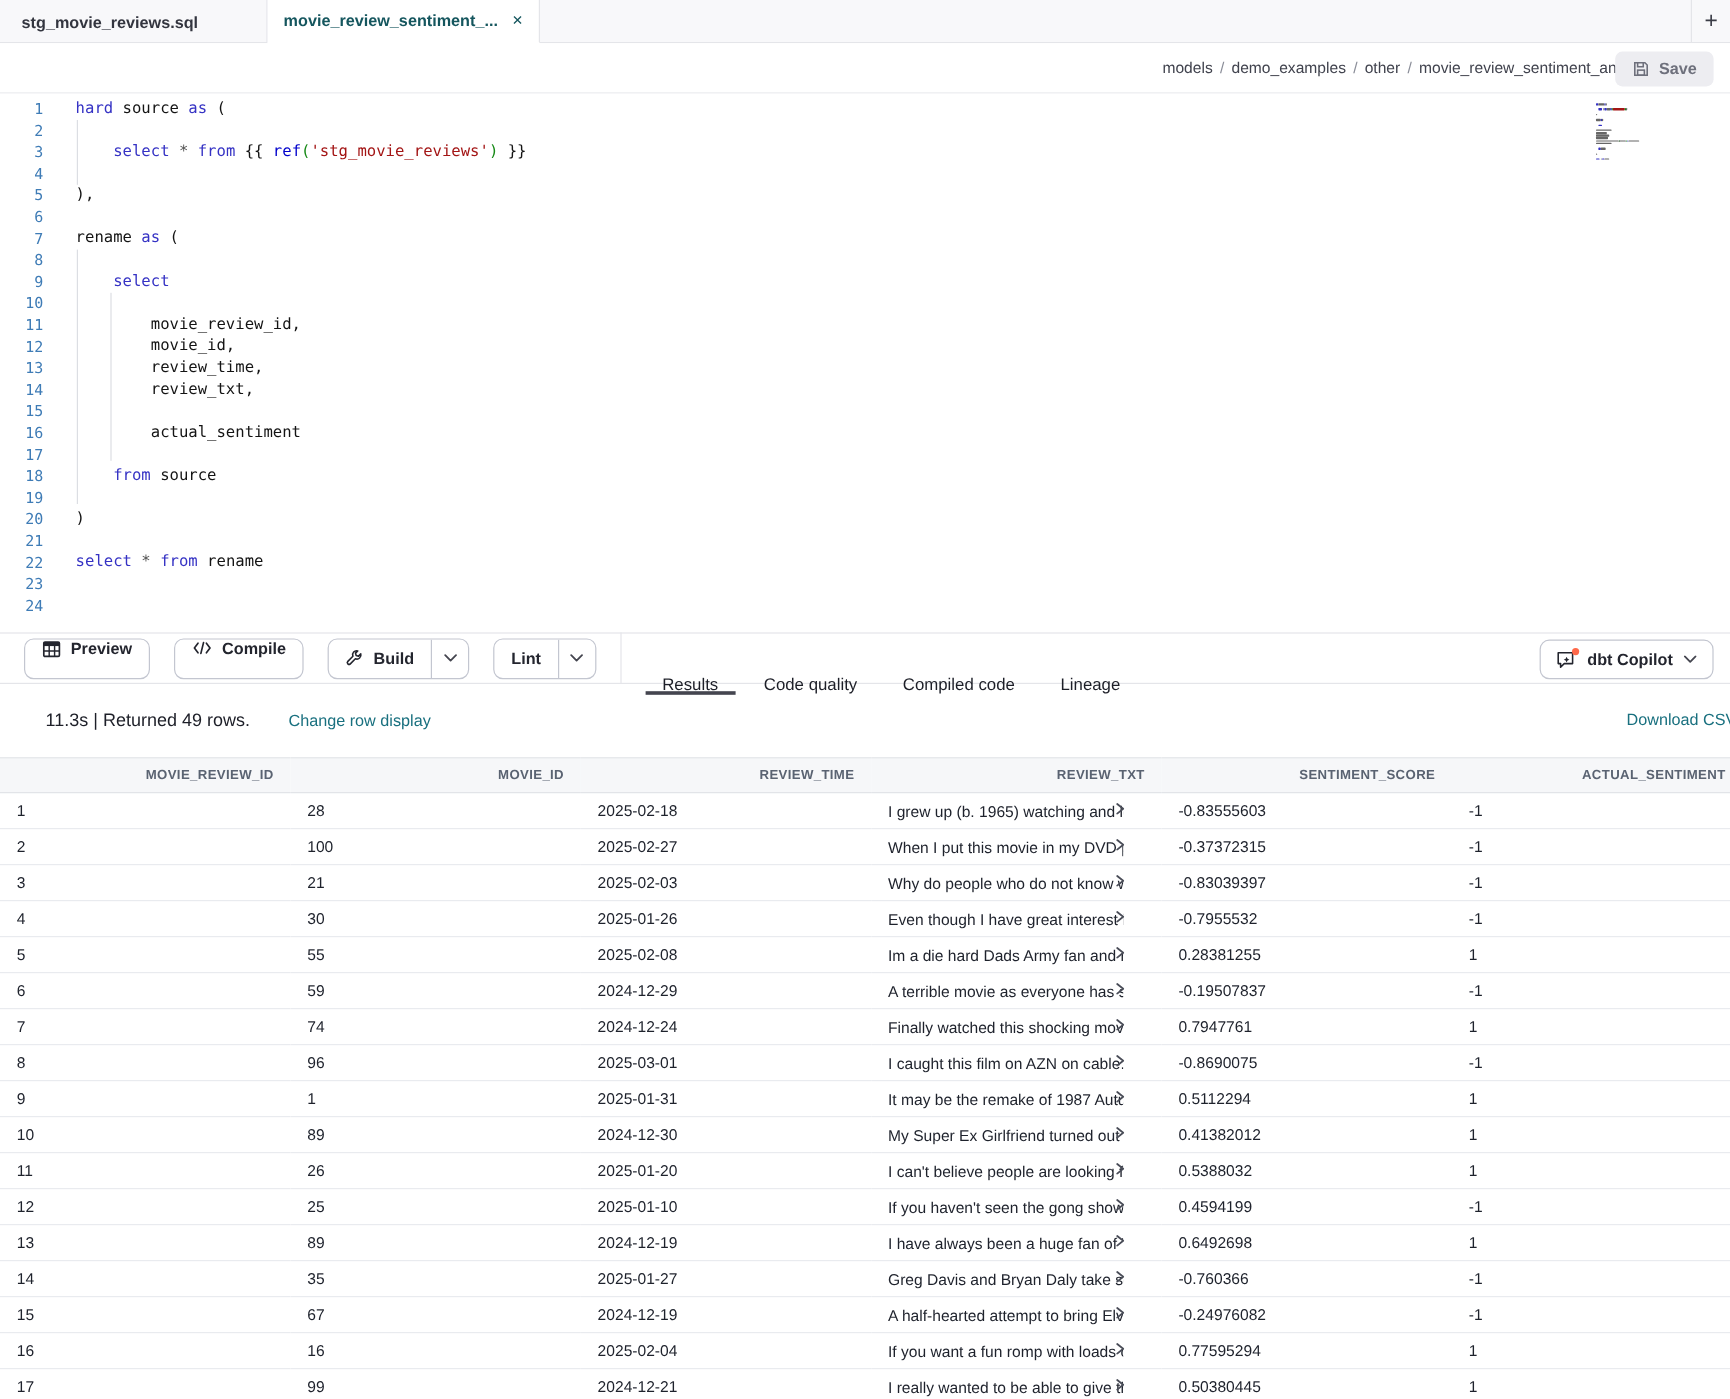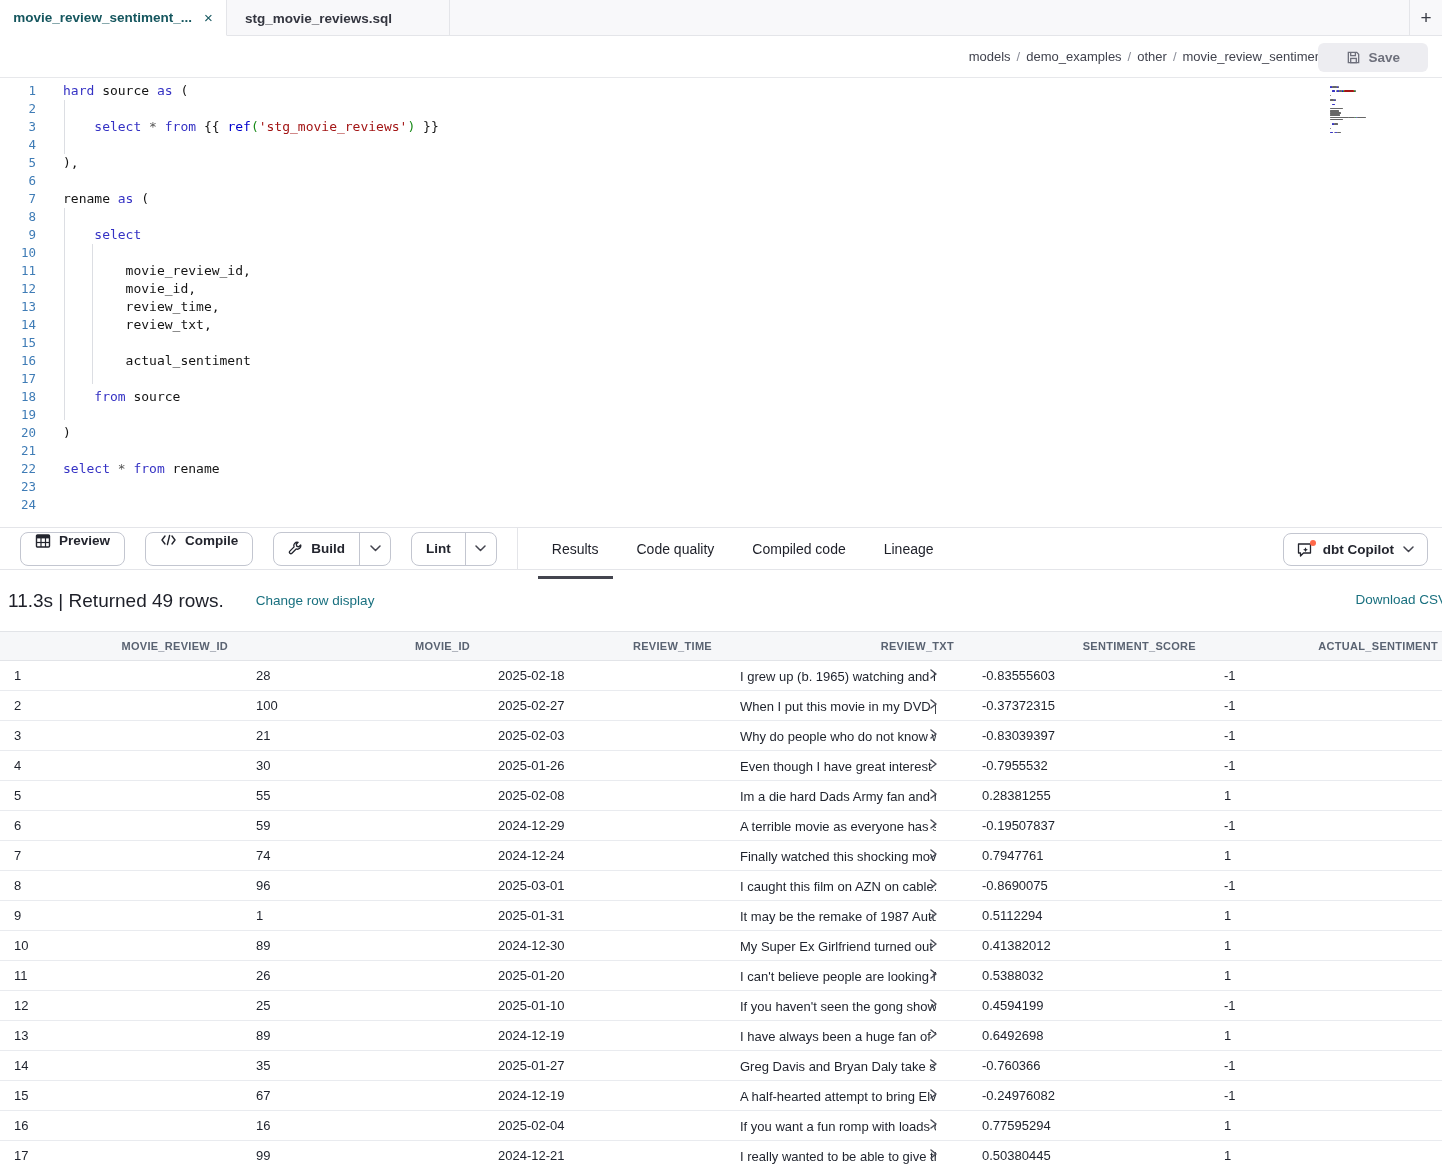--- a/index.html
+++ b/index.html
@@ -17,21 +17,21 @@
   .new-tab-btn { position:absolute; right:0; top:0; width:33px; height:35px; border-left:1px solid #e4e5e9;
     display:flex; align-items:center; justify-content:center; font-size:19px; font-weight:400; color:#3a3c46; cursor:pointer; }
 
   
   .crumb-row { position:relative; height:42px; background:#fff; border-bottom:1px solid #e7e8eb;
     display:flex; align-items:center; padding:0 16px;justify-content:flex-end; }
   .crumbs { font-size:13px; color:#41434e; display:flex; align-items:center; gap:6px; }
   .crumb-sep { color:#8a8d98; }
   .crumb-leaf { color:#41434e; }
   .docs-icon { margin-left:8px; width:18px; height:18px; display:inline-flex; }
-  .save-btn { position:absolute; right:14px; top:7px; height:29px; padding:0 28px; background:#ededf1;
+  .save-btn { position:absolute; right:14px; top:7px; height:29px; padding:0 14px; background:#ededf1;
     border:none; border-radius:6px; display:flex; align-items:center; gap:7px;
     font-size:13.5px; font-weight:600; color:#6e707c; cursor:default; }
 
   
   .editor { position:relative; height:449px; background:#fff; overflow:hidden;
     font-family:"DejaVu Sans Mono","Liberation Mono",monospace; font-size:13px; }
   .editor-scroller { position:absolute; inset:0; padding-top:4px; }
   .ed-line { display:flex; height:18px; line-height:18px; }
   .gutter-num { width:36px; flex:0 0 36px; text-align:right; color:#3f7cb6; font-size:12.5px; user-select:none; }
   .code-text { padding-left:27px; white-space:pre; color:#141414; }
@@ -51,56 +51,56 @@
     display:flex; align-items:center; padding-left:20px; }
   .tb-btn { height:34px; background:#fff; border:1px solid #c3c6d0; border-radius:8px;
     display:flex; align-items:flex-start; gap:8px; padding:0 14px; margin-right:20px;
     font-size:13.5px; font-weight:600; color:#23252e; cursor:pointer; }
   .tb-split { display:flex; align-items:stretch; height:34px; border:1px solid #c3c6d0; border-radius:8px;
     margin-right:20px; overflow:hidden; background:#fff; }
   .tb-split .main { display:flex; align-items:center; gap:8px; padding:0 14px;
     font-size:13.5px; font-weight:600; color:#23252e; cursor:pointer; }
   .tb-split .caret { width:31px; border-left:1px solid #c3c6d0; display:flex; align-items:center; justify-content:center; cursor:pointer; }
   .tb-divider { width:1px; height:43px; background:#e4e5e9; margin-right:0; }
-  .result-tabs { display:flex; gap:10px; margin-left:20px; height:58px; }
+  .result-tabs { display:flex; gap:10px; margin-left:20px; height:58px;align-items:flex-end; }
   .rtab { padding:0 14px; display:flex; align-items:center; font-size:14px; color:#1d1f28; cursor:pointer; position:relative; }
   .rtab.active::after { content:""; position:absolute; left:0; right:0; bottom:-1px; height:3px; background:#44454f; }
   .copilot-btn { position:absolute; right:14px; top:5px; height:33px; border:1px solid #c3c6d0; border-radius:8px;
     background:#fff; display:flex; align-items:center; gap:9px; padding:0 13px;
     font-size:13.5px; font-weight:600; color:#23252e; cursor:pointer; }
 
   
   .status-row { position:relative; height:61px; display:flex; align-items:center; padding:0 8px; }
-  .status-text { font-size:19px; color:#1d1f28; }
+  .status-text { font-size:15px; color:#1d1f28;margin-left:30px; }
   .link { font-size:13.5px; color:#19707f; cursor:pointer; }
   .change-link { margin-left:32px; }
   .download-link { position:absolute; right:-5px; top:22px; white-space:nowrap; }
 
   
   .results-table { width:1452px; border-collapse:collapse; table-layout:fixed; border-top:1px solid #e2e4e8; }
   .results-table col { width:242px; }
   .results-table th { height:29px; background:#f6f7f9; border-bottom:1px solid #e2e4e8; text-align:right;
     padding:0 14px; font-size:11px; font-weight:700; letter-spacing:0.3px; color:#5a6372; }
   .results-table td { height:30px; border-bottom:1px solid #e9ebef; padding:0 14px;
     font-size:13px; color:#1e222c; white-space:nowrap; overflow:hidden; }
   .txt-cell { position:relative; }
   .txt-inner { display:inline-block; max-width:196px; overflow:hidden; white-space:nowrap; vertical-align:middle; }
   .expand-chevron { position:absolute; right:30px; top:8px; cursor:pointer; display:inline-flex; }
   svg { display:block; }
 </style>
 </head>
 <body>
 
 <div class="tabbar">
+  <div class="file-tab tab-1">
+    <span>stg_movie_reviews.sql</span>
+  </div>
   <div class="file-tab tab-2 active">
     <span>movie_review_sentiment_...</span>
     <span class="close-x">×</span>
-  </div>
-  <div class="file-tab tab-1">
-    <span>stg_movie_reviews.sql</span>
   </div>
   <div class="new-tab-btn">
     <span>+</span>
   </div>
 </div>
 
 <div class="crumb-row">
   <div class="crumbs" id="crumbs">
       <span>models</span>
       <span class="crumb-sep">/</span>

